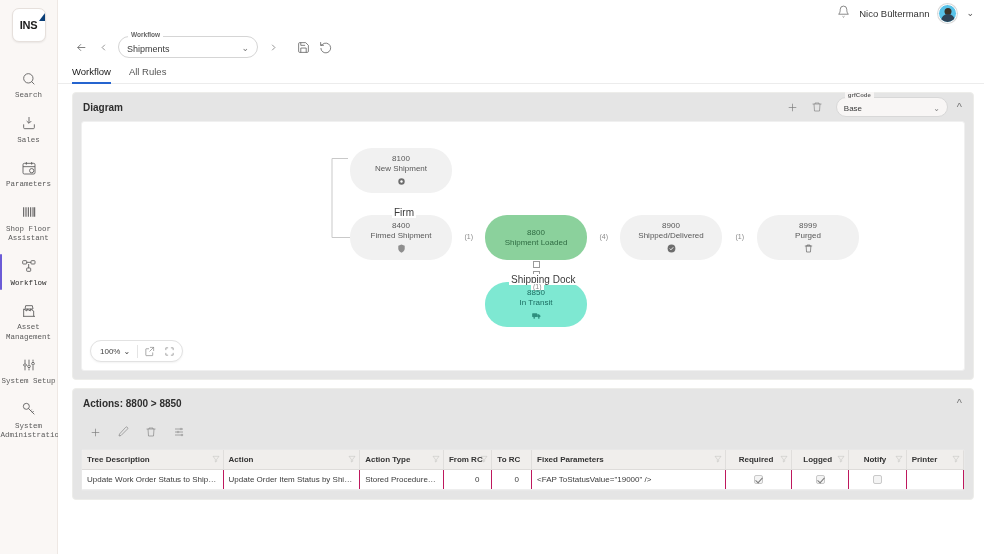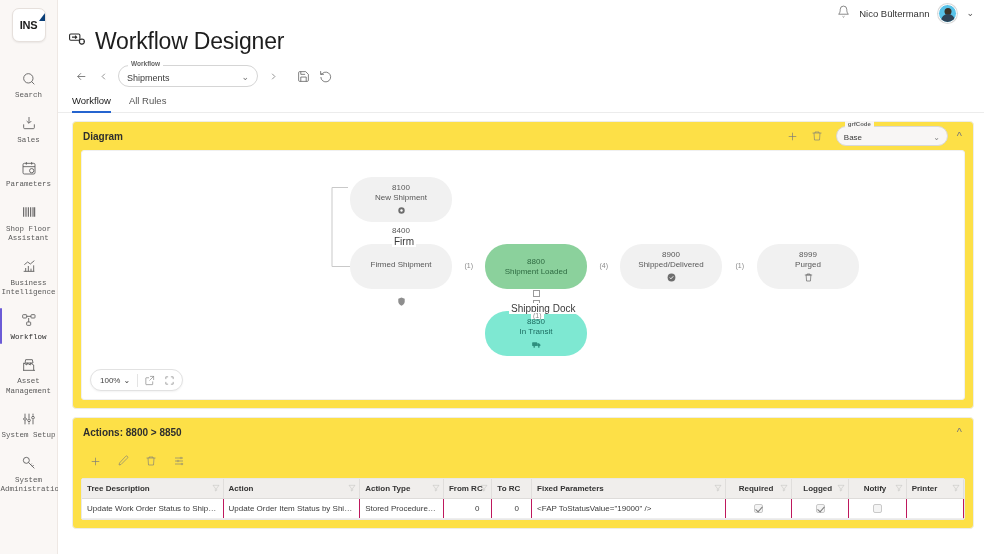--- a/index.html
+++ b/index.html
@@ -111,21 +111,21 @@
 
   
   .tabs { display: flex; gap: 18px; padding: 8px 0 0 14px; border-bottom: 1px solid #ececec; }
   .tab { font-size: 9.5px; color: #555; padding-bottom: 6px; cursor: pointer; position: relative; }
   .tab.active { color: #1a1a1a; }
   .tab.active::after { content:""; position:absolute; left:0; right:0; bottom:-1px; height:2px; background:#2564cf; }
 
   
   .panel {
     margin: 8px 10px 4px 14px;
-    background: #fde047; border: 1px solid #ededea; border-radius: 4px;
+    background: #e5e5e5; border: 1px solid #ededea; border-radius: 4px;
   }
   .panel-head {
     height: 28px; display: flex; align-items: center; padding: 0 8px 0 10px; gap: 6px;
   }
   .panel-title { font-size: 10px; font-weight: bold; color: #2e2e2e; flex: 1; }
   .p-ico { width: 18px; height: 18px; display:flex; align-items:center; justify-content:center; cursor:pointer; }
   .p-ico svg { stroke: #7a7a7a; fill: none; stroke-width: 1.25; }
   .grf-select {
     position: relative; width: 112px; height: 20px;
     border: 1px solid #d8d8d8; border-radius: 10px;
@@ -257,30 +257,20 @@
           <span class="ri-lbl">Parameters</span>
         </div>
         <div class="rail-item">
           <span class="ri-ico">
             <svg width="16" height="16" viewBox="0 0 24 24">
               <path d="M4 5v14M7.5 5v14M11 5v14M14.5 5v14M18 5v14M20.5 5v14" stroke-width="1.6"></path>
             </svg>
           </span>
           <span class="ri-lbl">Shop Floor Assistant</span>
         </div>
-        <div class="rail-item">
-          <span class="ri-ico">
-            <svg width="16" height="16" viewBox="0 0 24 24">
-              <path d="M4 20h16"></path>
-              <path d="M7 20v-5M11 20v-8M15 20v-4M19 20v-9"></path>
-              <path d="M5 10l5-4 4 3 6-5"></path>
-            </svg>
-          </span>
-          <span class="ri-lbl">Business Intelligence</span>
-        </div>
         <div class="rail-item active">
           <span class="ri-ico">
             <svg width="16" height="16" viewBox="0 0 24 24">
               <rect x="2.5" y="4" width="6" height="5" rx="1"></rect>
               <rect x="15" y="4" width="6" height="5" rx="1"></rect>
               <rect x="8.5" y="15" width="6" height="5" rx="1"></rect>
               <path d="M8.5 6.5h6.5M11.5 9v6"></path>
             </svg>
           </span>
           <span class="ri-lbl">Workflow</span>
@@ -328,31 +318,20 @@
           </svg>
       </span>
       <span class="uname">Nico Bültermann</span>
       <span class="avatar">
         <span class="head"></span>
           <span class="body"></span>
       </span>
       <span class="caret-sm">⌄</span>
     </div>
 
-    <div class="page-head">
-      <span class="ttl-ico">
-        <svg width="19" height="19" viewBox="0 0 24 24">
-          <rect x="2" y="5" width="13" height="8" rx="1.5"></rect>
-          <path d="M5 9h6M9 7l2 2-2 2"></path>
-          <circle cx="17.5" cy="14.5" r="3.2"></circle>
-          <path d="M17.5 11.3v1M17.5 17.7v1M14.3 14.5h1M19.7 14.5h1"></path>
-        </svg>
-      </span>
-      <div class="page-title">Workflow Designer</div>
-    </div>
 
     <div class="navrow">
       <div class="navbtn">
         <svg width="13" height="13" viewBox="0 0 24 24">
             <path d="M19 12H5M11 18l-6-6 6-6"></path>
           </svg>
       </div>
       <div class="navbtn">
         <svg width="11" height="11" viewBox="0 0 24 24">
             <path d="M15 18l-6-6 6-6"></path>
@@ -449,21 +428,21 @@
       <div class="node grey" style="left: 268px; top: 26px; width: 102px; height: 45px; background: rgb(241, 241, 241);">
             <span class="n-code">8100</span>
             <span class="n-name">New Shipment</span>
             <span class="n-ico">
               <svg width="11" height="11" viewBox="0 0 24 24">
                 <circle cx="12" cy="12" r="7" fill="#6d6d6d" stroke="none"></circle>
                 <circle cx="12" cy="12" r="2.6" fill="#fff" stroke="none"></circle>
               </svg>
             </span>
           </div>
-          <div class="node grey" style="left: 268px; top: 93px; width: 102px; height: 45px; background: rgb(241, 241, 241); gap: 24px;">
+          <div class="node grey" style="left: 268px; top: 93px; width: 102px; height: 45px; background: rgb(241, 241, 241);">
             <span class="n-code">8400</span>
             <span class="n-name">Firmed Shipment</span>
             <span class="n-ico">
               <svg width="11" height="11" viewBox="0 0 24 24">
                 <path d="M12 3l7 3v6c0 4.5-3 7.5-7 9-4-1.5-7-4.5-7-9V6z" fill="#8e8e8e" stroke="none"></path>
               </svg>
             </span>
           </div>
           <div class="node green" style="left: 403px; top: 93px; width: 102px; height: 45px; background: rgb(139, 209, 156);">
             <span class="n-code">8800</span>

